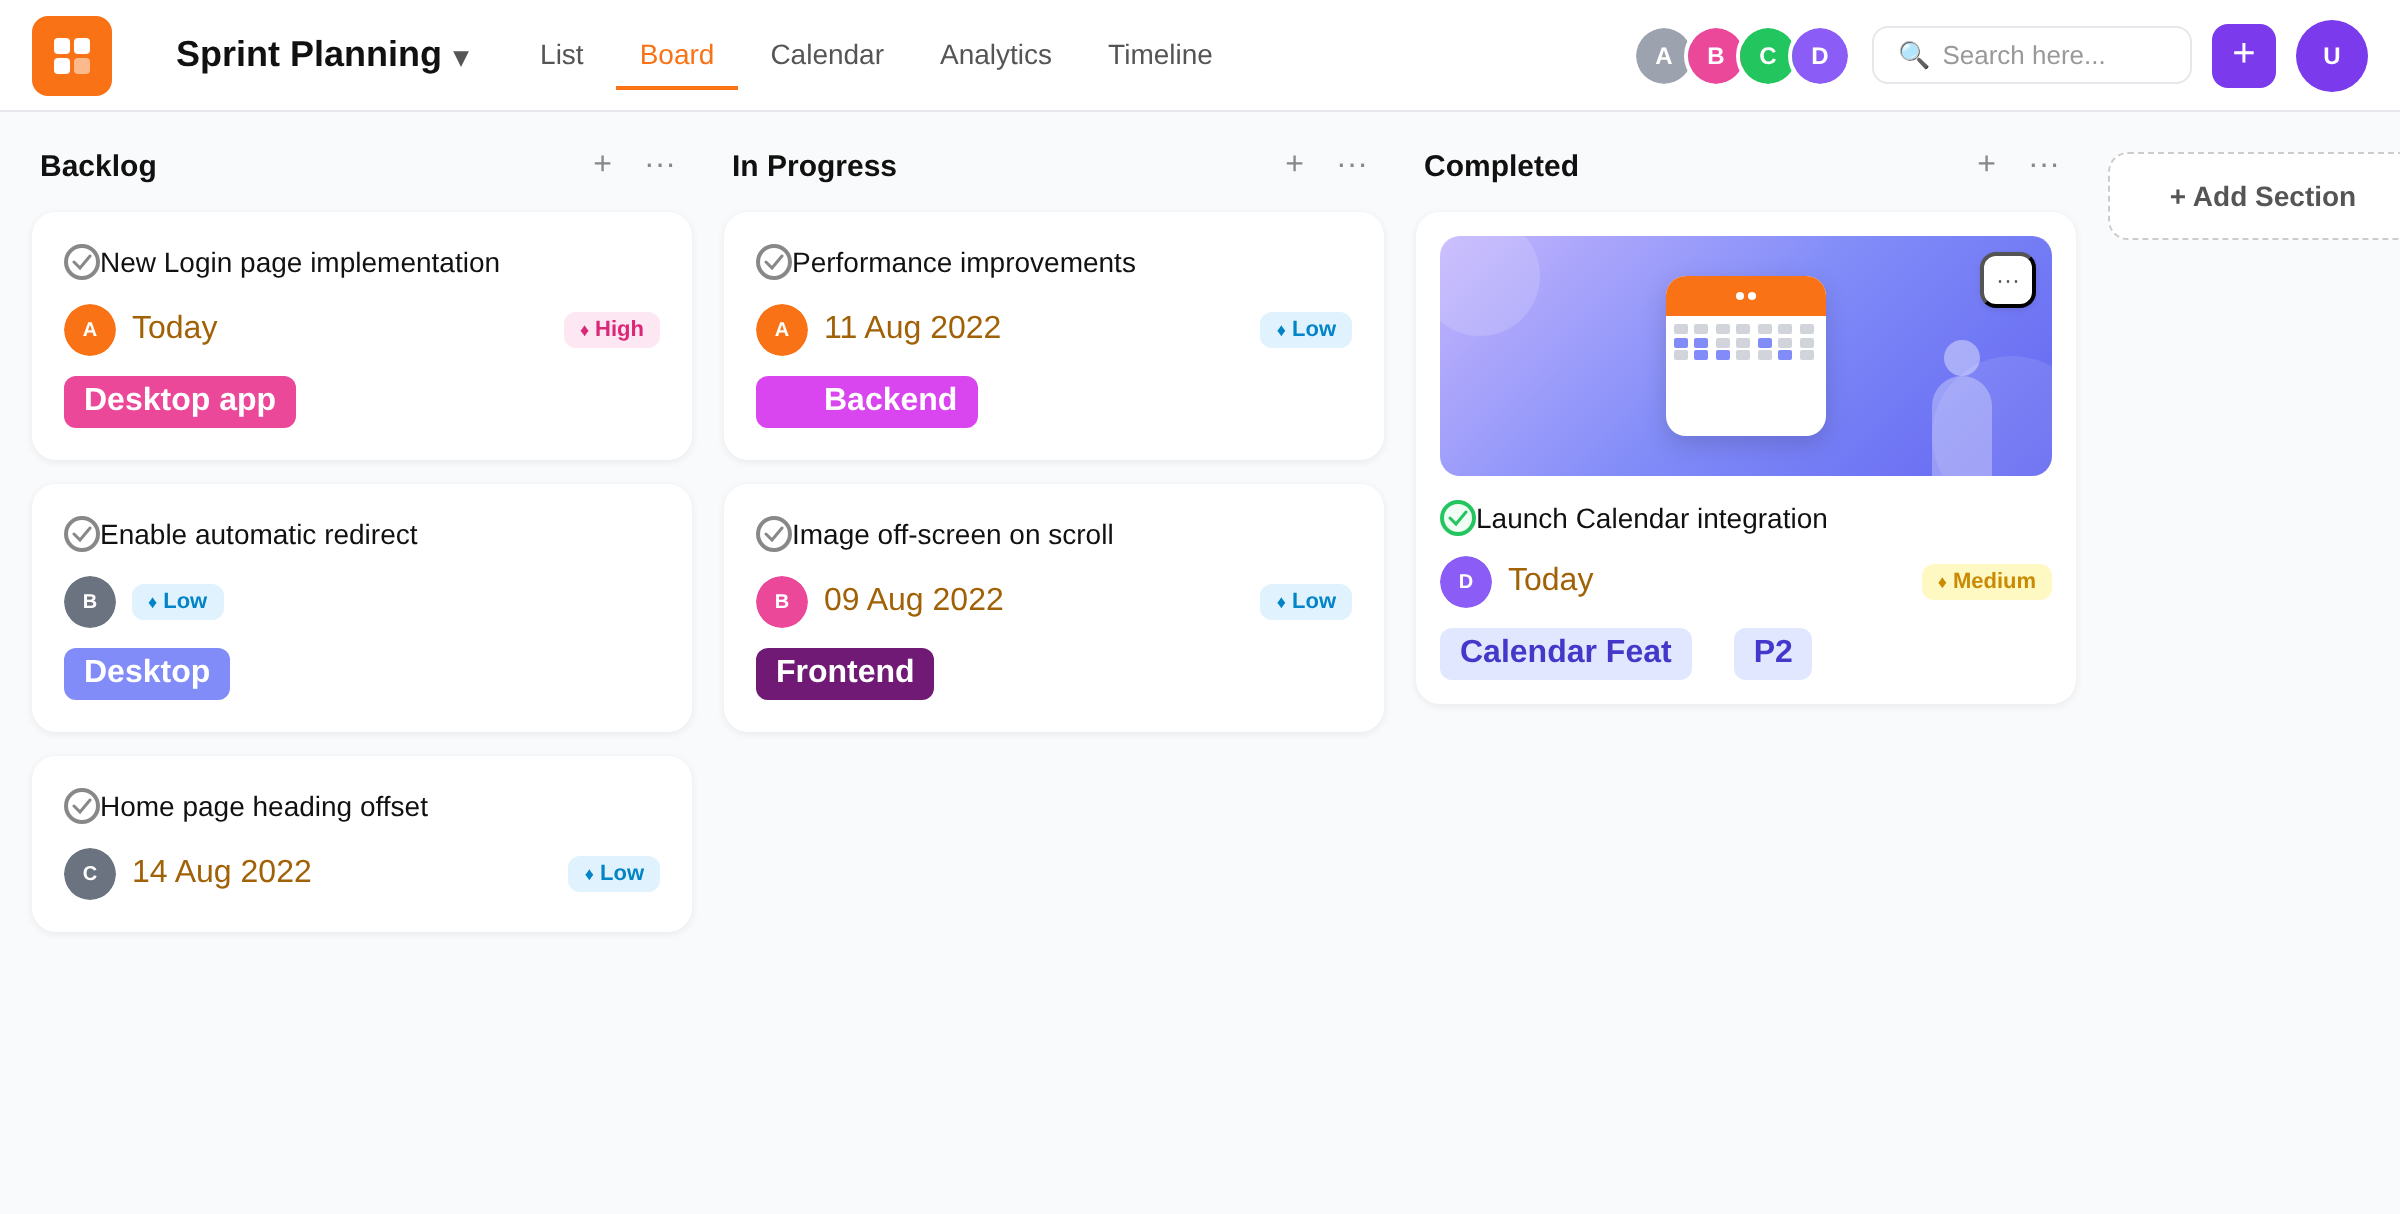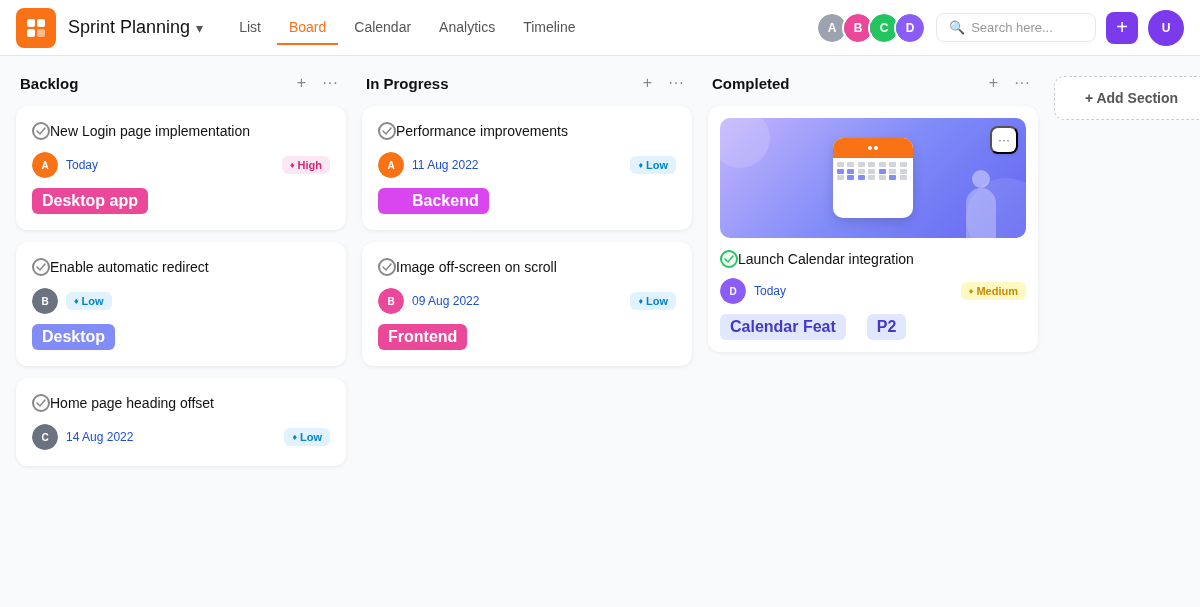--- a/index.html
+++ b/index.html
@@ -1,19 +1,19 @@
 <!DOCTYPE html>
 <html><head>
   <meta charset="utf-8">
   <style>
     * { box-sizing: border-box; margin: 0; padding: 0; }
     body { font-family: -apple-system, BlinkMacSystemFont, 'Segoe UI', sans-serif; background: #fff; width: 1200px; height: 607px; overflow: hidden; }
     .logo { width: 40px; height: 40px; background: #f97316; border-radius: 8px; display: flex; align-items: center; justify-content: center; margin-right: 12px; }
     .logo svg { width: 24px; height: 24px; fill: white; }
-    .project-title { font-size: 18px; font-weight: 400; color: #111; display: flex; align-items: center; gap: 6px; margin-right: 24px; }
+    .project-title { font-size: 18px; font-weight: 700; color: #111; display: flex; align-items: center; gap: 6px; margin-right: 24px; margin-left: 20px; }
     .project-title .chevron { font-size: 14px; color: #555; }
     
     .nav-tabs { display: flex; gap: 4px; align-items: center; flex: 1; }
     .nav-tab { padding: 8px 12px; font-size: 14px; color: #555; cursor: pointer; border-bottom: 2px solid transparent; }
     .nav-tab.active { color: #f97316; border-bottom: 2px solid #f97316; font-weight: 500; }
     
     .header-right { display: flex; align-items: center; gap: 10px; margin-left: auto; }
     .avatars { display: flex; }
     .avatar { width: 32px; height: 32px; border-radius: 50%; border: 2px solid white; margin-left: -6px; overflow: hidden; }
     .avatar:first-child { margin-left: 0; }
@@ -34,32 +34,32 @@
 
     
     .card { background: white; border-radius: 12px; padding: 16px; margin-bottom: 12px; box-shadow: 0 1px 4px rgba(0,0,0,0.07); }
     .card-title { display: flex; align-items: center; gap: 0; font-size: 14px; font-weight: 500; color: #111; margin-bottom: 12px; }
     .check-icon { width: 18px; height: 18px; border-radius: 50%; border: 2px solid #888; display: flex; align-items: center; justify-content: center; flex-shrink: 0; }
     .check-icon.done { border-color: #22c55e; background: #f0fdf4; }
     .check-icon svg { width: 10px; height: 10px; }
     
     .card-meta { display: flex; align-items: center; gap: 8px; }
     .meta-avatar { width: 26px; height: 26px; border-radius: 50%; overflow: hidden; flex-shrink: 0; }
-    .meta-date { font-size: 12px; color: #1d4ed8; flex: 1; }
+    .meta-date { font-size: 16px; color: #a16207; flex: 1; }
     .priority-badge { padding: 3px 8px; border-radius: 6px; font-size: 11px; font-weight: 600; display: flex; align-items: center; gap: 3px; }
     .priority-high { background: #fce7f3; color: #db2777; }
     .priority-low { background: #e0f2fe; color: #0284c7; }
     .priority-medium { background: #fef9c3; color: #ca8a04; }
     .diamond { font-size: 9px; }
     
     .tag { display: inline-block; padding: 4px 10px; border-radius: 6px; font-size: 16px; font-weight: 600; margin-top: 10px; }
     .tag-desktop { background: #ec4899; color: white; }
     .tag-mobile { background: #818cf8; color: white; }
     .tag-backend { background: #d946ef; color: white; padding-left: 34px; }
-    .tag-frontend { background: #ec4899; color: white; }
+    .tag-frontend { background: #701a75; color: white; }
     .tag-calendar { background: #e0e7ff; color: #4338ca; }
     .tag-p2 { background: #e0e7ff; color: #4338ca; }
 
     
     .completed-card-img { width: 100%; height: 120px; background: linear-gradient(135deg, #c4b5fd 0%, #818cf8 50%, #6366f1 100%); border-radius: 10px; margin-bottom: 12px; display: flex; align-items: center; justify-content: center; position: relative; overflow: hidden; }
     .calendar-illustration { width: 80px; height: 80px; background: white; border-radius: 10px; display: flex; flex-direction: column; overflow: hidden; box-shadow: 0 4px 12px rgba(0,0,0,0.15); position: relative; }
     .cal-header { background: #f97316; height: 20px; display: flex; align-items: center; justify-content: center; }
     .cal-header-dots { display: flex; gap: 2px; }
     .cal-dot { width: 4px; height: 4px; background: white; border-radius: 50%; }
     .cal-circle { position: absolute; width: 60px; height: 60px; background: rgba(255,255,255,0.15); border-radius: 50%; top: -10px; left: -10px; }

